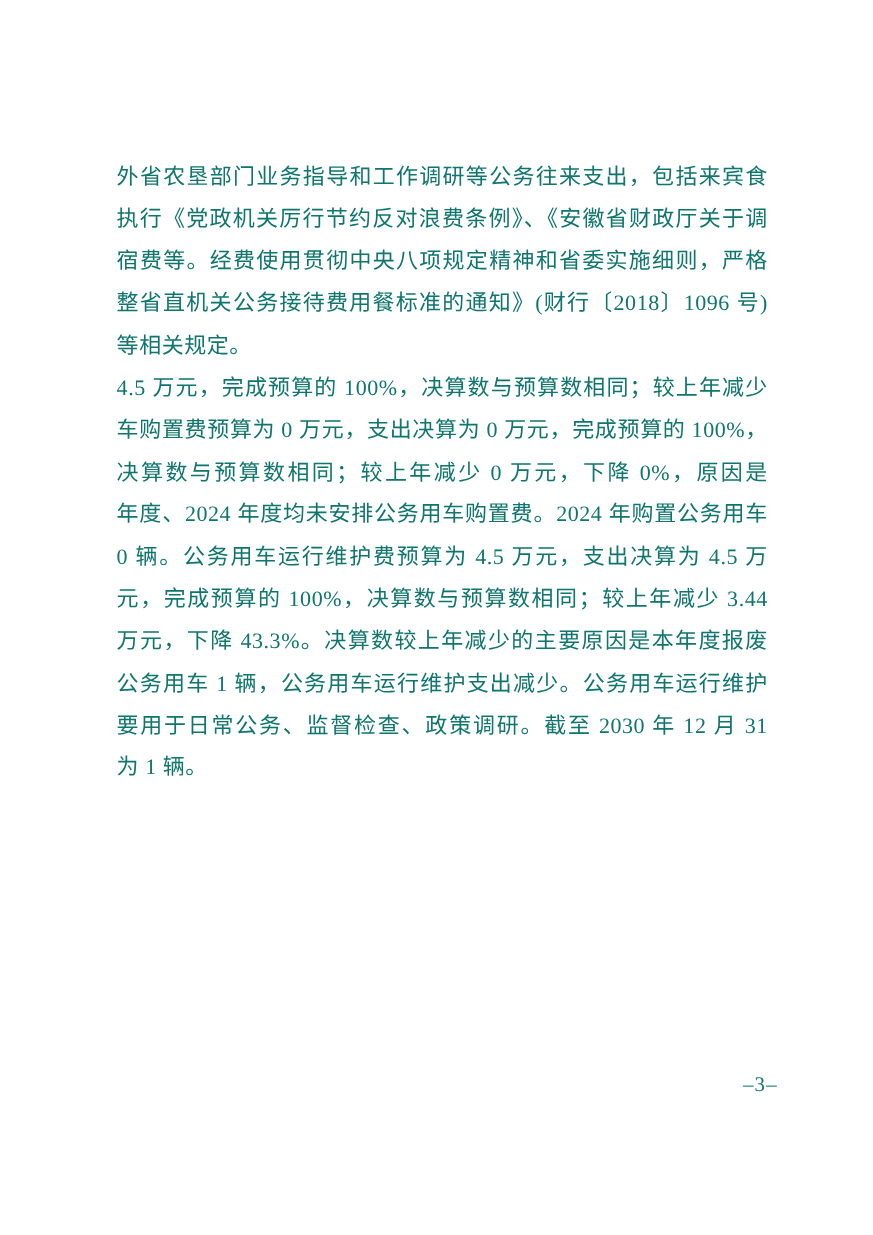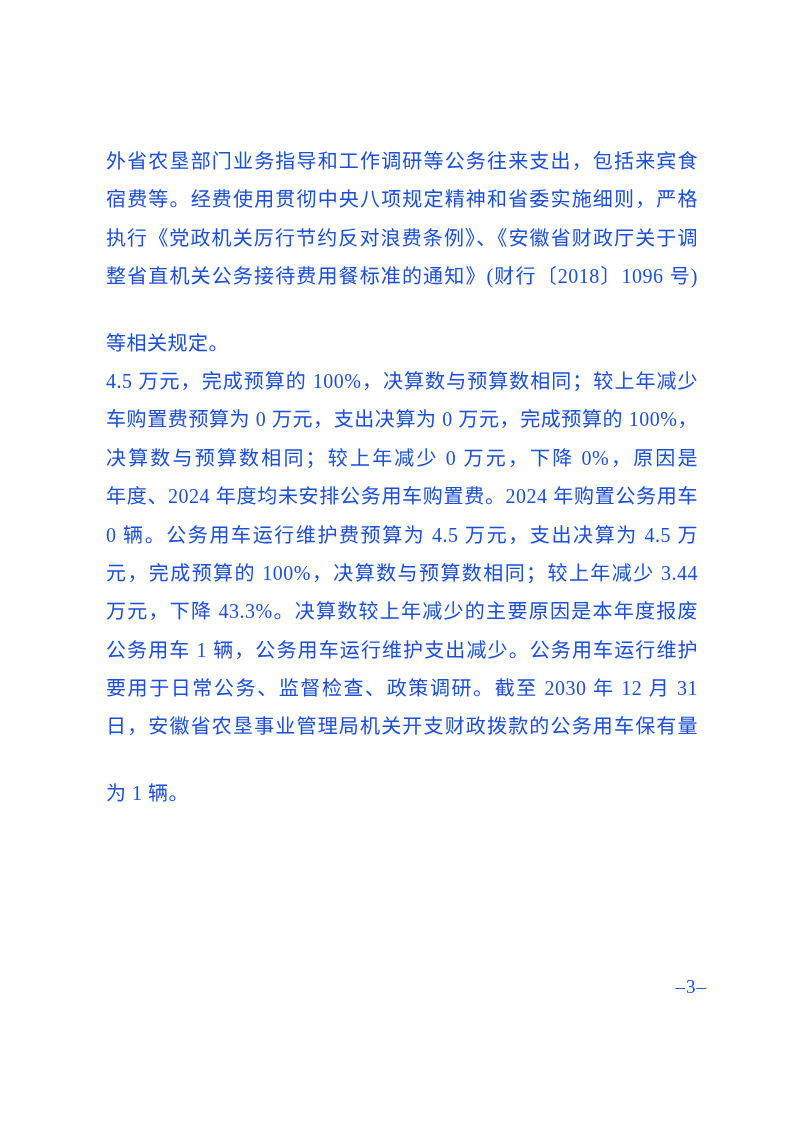--- a/index.html
+++ b/index.html
@@ -27,57 +27,55 @@
     height: 38.4px;
     line-height: 38.4px;
     text-align: justify;
     text-align-last: justify;
     overflow: hidden;
     letter-spacing: 0.5px;
   }
   .line.no-justify {
     text-align: left;
     text-align-last: left;
-    margin-top: 28px;
   }
   .line.indent {
     text-indent: 38px;
   }
   .bold {
     font-weight: bold;
   }
   .page-number {
     position: absolute;
     top: 975px;
     right: 87px;
     font-size: 19px;
     line-height: 24px;
     letter-spacing: 1px;
   }
 </style>
 </head>
 <body>
 
-<div class="page" style="color: #1d4ed8; background: rgb(255, 255, 255);">
+<div class="page" style="color: #0f766e; background: rgb(255, 255, 255);">
   <div class="text-block">
       <div>
         <div class="line"><span class="">外省农垦部门业务指导和工作调研等公务往来支出，包括来宾食</span></div>
+        <div class="line"><span class="">执行《党政机关厉行节约反对浪费条例》、《安徽省财政厅关于调</span></div>
         <div class="line"><span class="">宿费等。经费使用贯彻中央八项规定精神和省委实施细则，严格</span></div>
-        <div class="line"><span class="">执行《党政机关厉行节约反对浪费条例》、《安徽省财政厅关于调</span></div>
         <div class="line"><span class="">整省直机关公务接待费用餐标准的通知》(财行〔2018〕1096 号)</span></div>
         <div class="line no-justify"><span class="">等相关规定。</span></div>
       </div>
       <div>
         <div class="line"><span class="">4.5 万元，完成预算的 100%，决算数与预算数相同；较上年减少</span></div>
         <div class="line"><span class="">车购置费预算为 0 万元，支出决算为 0 万元，完成预算的 100%，</span></div>
         <div class="line"><span class="">决算数与预算数相同；较上年减少 0 万元，下降 0%，原因是 2023</span></div>
         <div class="line"><span class="">年度、2024 年度均未安排公务用车购置费。2024 年购置公务用车</span></div>
         <div class="line"><span class="">0 辆。公务用车运行维护费预算为 4.5 万元，支出决算为 4.5 万</span></div>
         <div class="line"><span class="">元，完成预算的 100%，决算数与预算数相同；较上年减少 3.44</span></div>
         <div class="line"><span class="">万元，下降 43.3%。决算数较上年减少的主要原因是本年度报废</span></div>
         <div class="line"><span class="">公务用车 1 辆，公务用车运行维护支出减少。公务用车运行维护</span></div>
         <div class="line"><span class="">要用于日常公务、监督检查、政策调研。截至 2030 年 12 月 31</span></div>
-        <div class="line"><span class="">日，安徽省农垦事业管理局机关开支财政拨款的公务用车保有量</span></div>
         <div class="line no-justify"><span class="">为 1 辆。</span></div>
       </div>
     </div>
   <div class="page-number">–3–</div>
 </div>
 
 </body></html>

